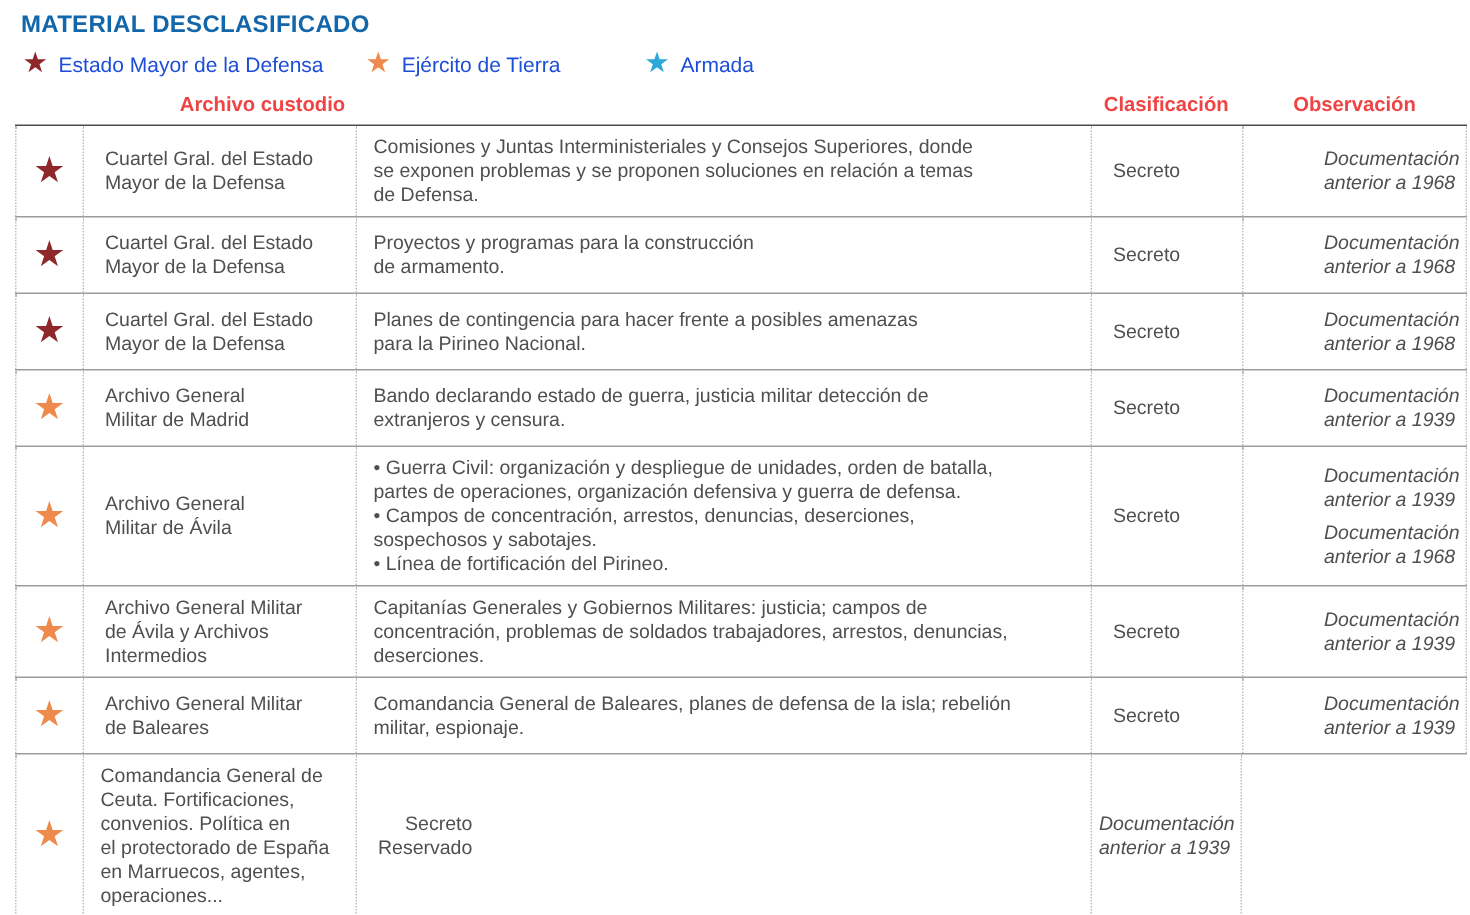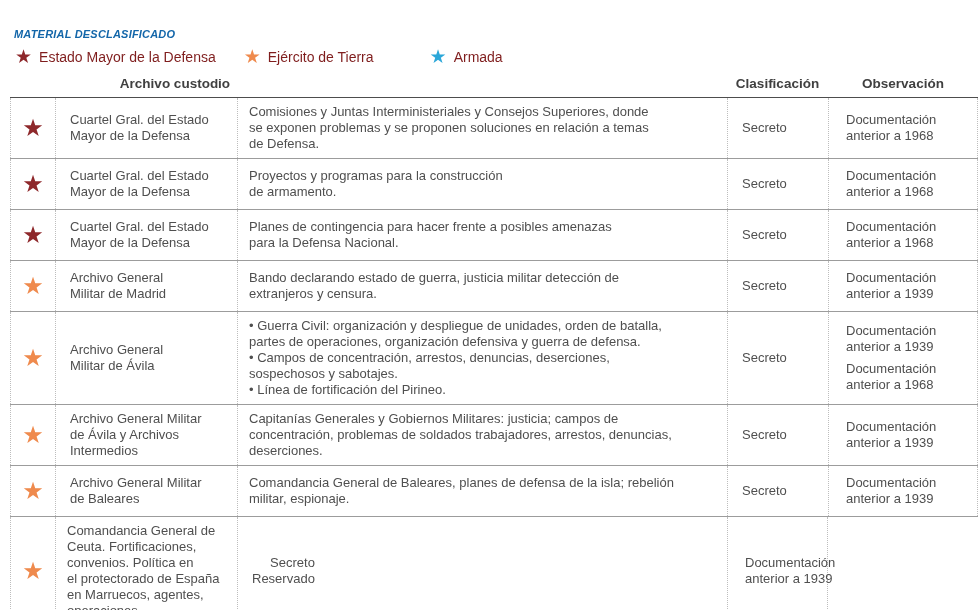--- a/index.html
+++ b/index.html
@@ -4,35 +4,35 @@
 <style>
   html,body { margin:0; padding:0; background:#ffffff; }
   body {
     width:980px; height:610px; overflow:hidden;
     font-family:"Liberation Sans", sans-serif;
     -webkit-font-smoothing:antialiased;
   }
   .page { padding:8px 0 0 10px; }
 
   .title {
-    margin:20px 0 7px 4px;
-    font-size:11px; font-weight:bold; letter-spacing:0.2px;font-style:italic;
+    margin:0 0 7px 4px;
+    font-size:16px; font-weight:bold; letter-spacing:0.2px;
   }
 
   .legend { display:flex; align-items:center; height:20px; margin-left:5px; }
   .legend-item { display:flex; align-items:center; }
   .legend-item + .legend-item { margin-left:28px; }
   .legend-item:nth-child(3) { margin-left:56px; }
   .legend-star { font-size:19px; line-height:18px; margin-right:7px; }
-  .legend-label { font-size:14px; color:#7f1d1d; }
+  .legend-label { font-size:14px; color:#1d4ed8; }
 
   .thead {
     display:grid; grid-template-columns:45px 182px 490px 101px 150px;
     width:968px; margin-top:9px; padding-bottom:6px;
-    font-size:13.5px; font-weight:bold; color:#404040;
+    font-size:13.5px; font-weight:bold; color:#ef4444;
   }
   .th { text-align:center; }
   .th-archivo { grid-column:1 / 3; padding-left:103px; }
   .th-contenido { grid-column:3; }
   .th-clasificacion { grid-column:4; }
   .th-observacion { grid-column:5; }
 
   .tbody { width:968px; border-top:1px solid #4d4d4d; }
   .row {
     display:grid; grid-template-columns:45px 182px 490px 101px 150px;
@@ -44,21 +44,21 @@
     padding:6px 0;
     font-size:13px; line-height:16px; color:#4f4f4f;
     box-sizing:border-box;
   }
   .cell.obs-cell { border-right:1px dotted #bdbdbd; }
   .star-cell { justify-content:center; }
   .star { font-size:24px; line-height:20px; }
   .archivo-cell { padding-left:14px; padding-right:6px; white-space:pre-line; }
   .contenido-cell { padding-left:11px; padding-right:8px; white-space:pre-line; }
   .clasif-cell { padding-left:14px; padding-right:4px; white-space:pre-line;text-align:right; }
-  .obs-cell { flex-direction:column; align-items:flex-start; justify-content:center; padding-left:17px; padding-right:4px; }
+  .obs-cell { flex-direction:column; align-items:flex-end; justify-content:center; padding-left:17px; padding-right:4px;font-style:italic; }
   .obs-item { white-space:pre-line; margin:3px 0; }
 </style>
 </head>
 <body>
 
 <div class="page">
 
   <h1 class="title" style="color: rgb(19, 102, 169);">MATERIAL DESCLASIFICADO</h1>
 
   <div class="legend">
@@ -112,21 +112,21 @@
 anterior a 1968</div>
         </div>
       </div>
       <div class="row">
         <div class="cell star-cell">
           <span class="star" style="color: rgb(142, 40, 43);">★</span>
         </div>
         <div class="cell archivo-cell">Cuartel Gral. del Estado
 Mayor de la Defensa</div>
         <div class="cell contenido-cell">Planes de contingencia para hacer frente a posibles amenazas
-para la Defensa Nacional.</div>
+para la Pirineo Nacional.</div>
         <div class="cell clasif-cell">Secreto</div>
         <div class="cell obs-cell">
           <div class="obs-item">Documentación
 anterior a 1968</div>
         </div>
       </div>
       <div class="row">
         <div class="cell star-cell">
           <span class="star" style="color: rgb(239, 138, 77);">★</span>
         </div>

